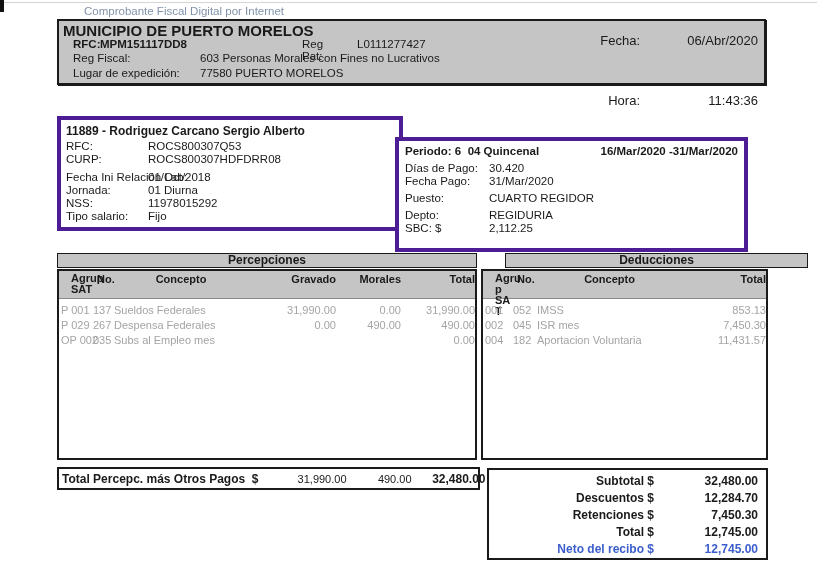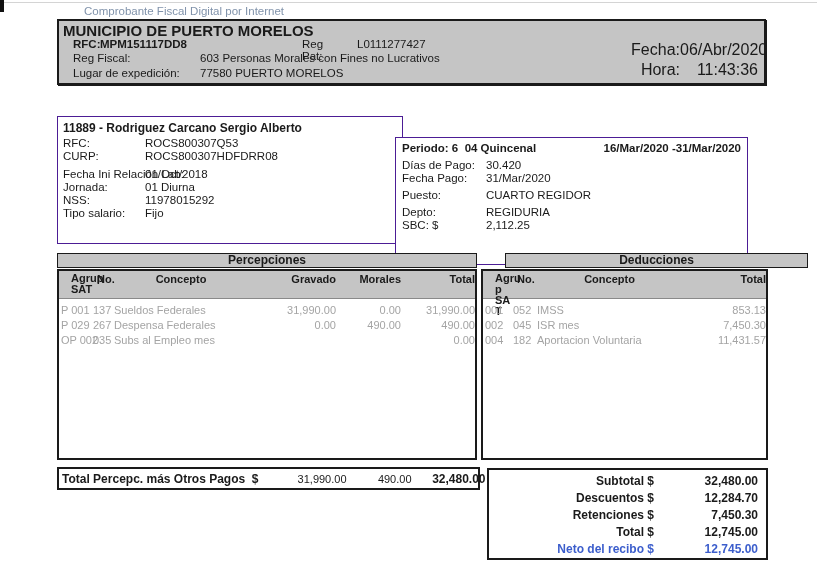--- a/index.html
+++ b/index.html
@@ -23,25 +23,25 @@
   .hline { position:absolute; font-size:11.5px; }
   .hline .b { font-weight:bold; }
   .rfc-line { left:14px; top:17px; }
   .rfc-line .v { position:absolute; left:27px; top:0; white-space:nowrap; }
   .regpat-l { position:absolute; left:229px; top:0; }
   .regpat-v { position:absolute; left:284px; top:0; white-space:nowrap; }
   .regfis-line { left:14px; top:31px; }
   .regfis-line .v2 { position:absolute; left:127px; top:0; white-space:nowrap; }
   .lugar-line { left:14px; top:46px; }
   .lugar-line .v2 { position:absolute; left:127px; top:0; white-space:nowrap; }
-  .datetime { position:absolute; right:6px; top:20px; display:grid; grid-template-columns:55px 78px; grid-auto-rows:20px; font-size:16px; }
+  .datetime { position:absolute; right:6px; top:12px; display:grid; grid-template-columns:55px 78px; grid-auto-rows:20px; font-size:13px;gap:40px; }
   .datetime span { text-align:right; }
 
   
-  .info-box { position:absolute; top:116px; height:128px; background:#fff; border:1px solid #4c1d95; }
+  .info-box { position:absolute; top:116px; height:115px; background:#fff; border:4px solid #4c1d95; }
   .emp-box { left:57px; width:346px; padding:4px 0 0 5px; }
   .emp-name { font-size:12px; font-weight:bold; height:16px; }
   .info-row { position:relative; height:13px; font-size:11.5px; }
   .info-row .lbl { position:absolute; left:0; white-space:nowrap; }
   .emp-box .info-row .val { position:absolute; left:82px; white-space:nowrap; }
   .gap { margin-top:5px; }
   .gap4 { margin-top:4px; }
 
   .per-box { left:395px; width:353px; padding:4px 6px 0 6px;margin-top:21px; }
   .periodo-row { display:flex; justify-content:space-between; height:17px; font-size:11.5px; font-weight:bold; }

